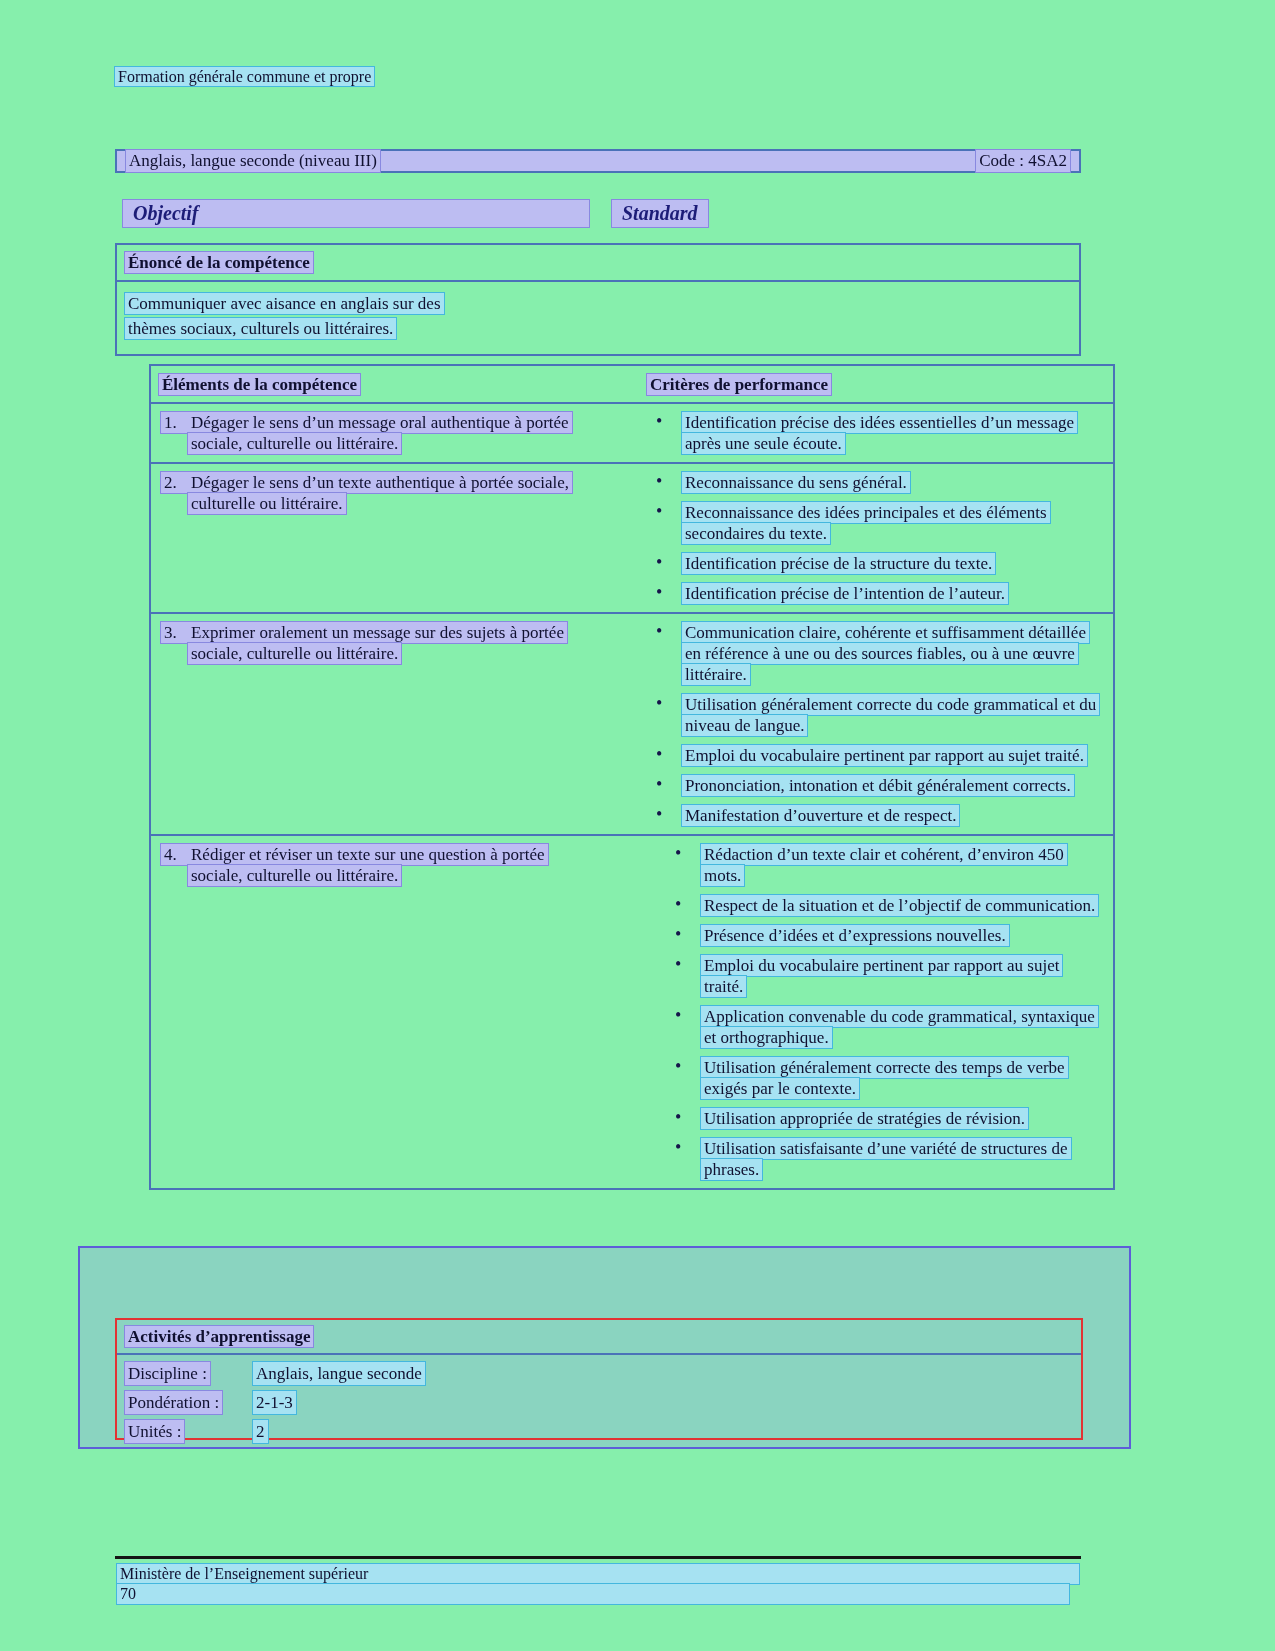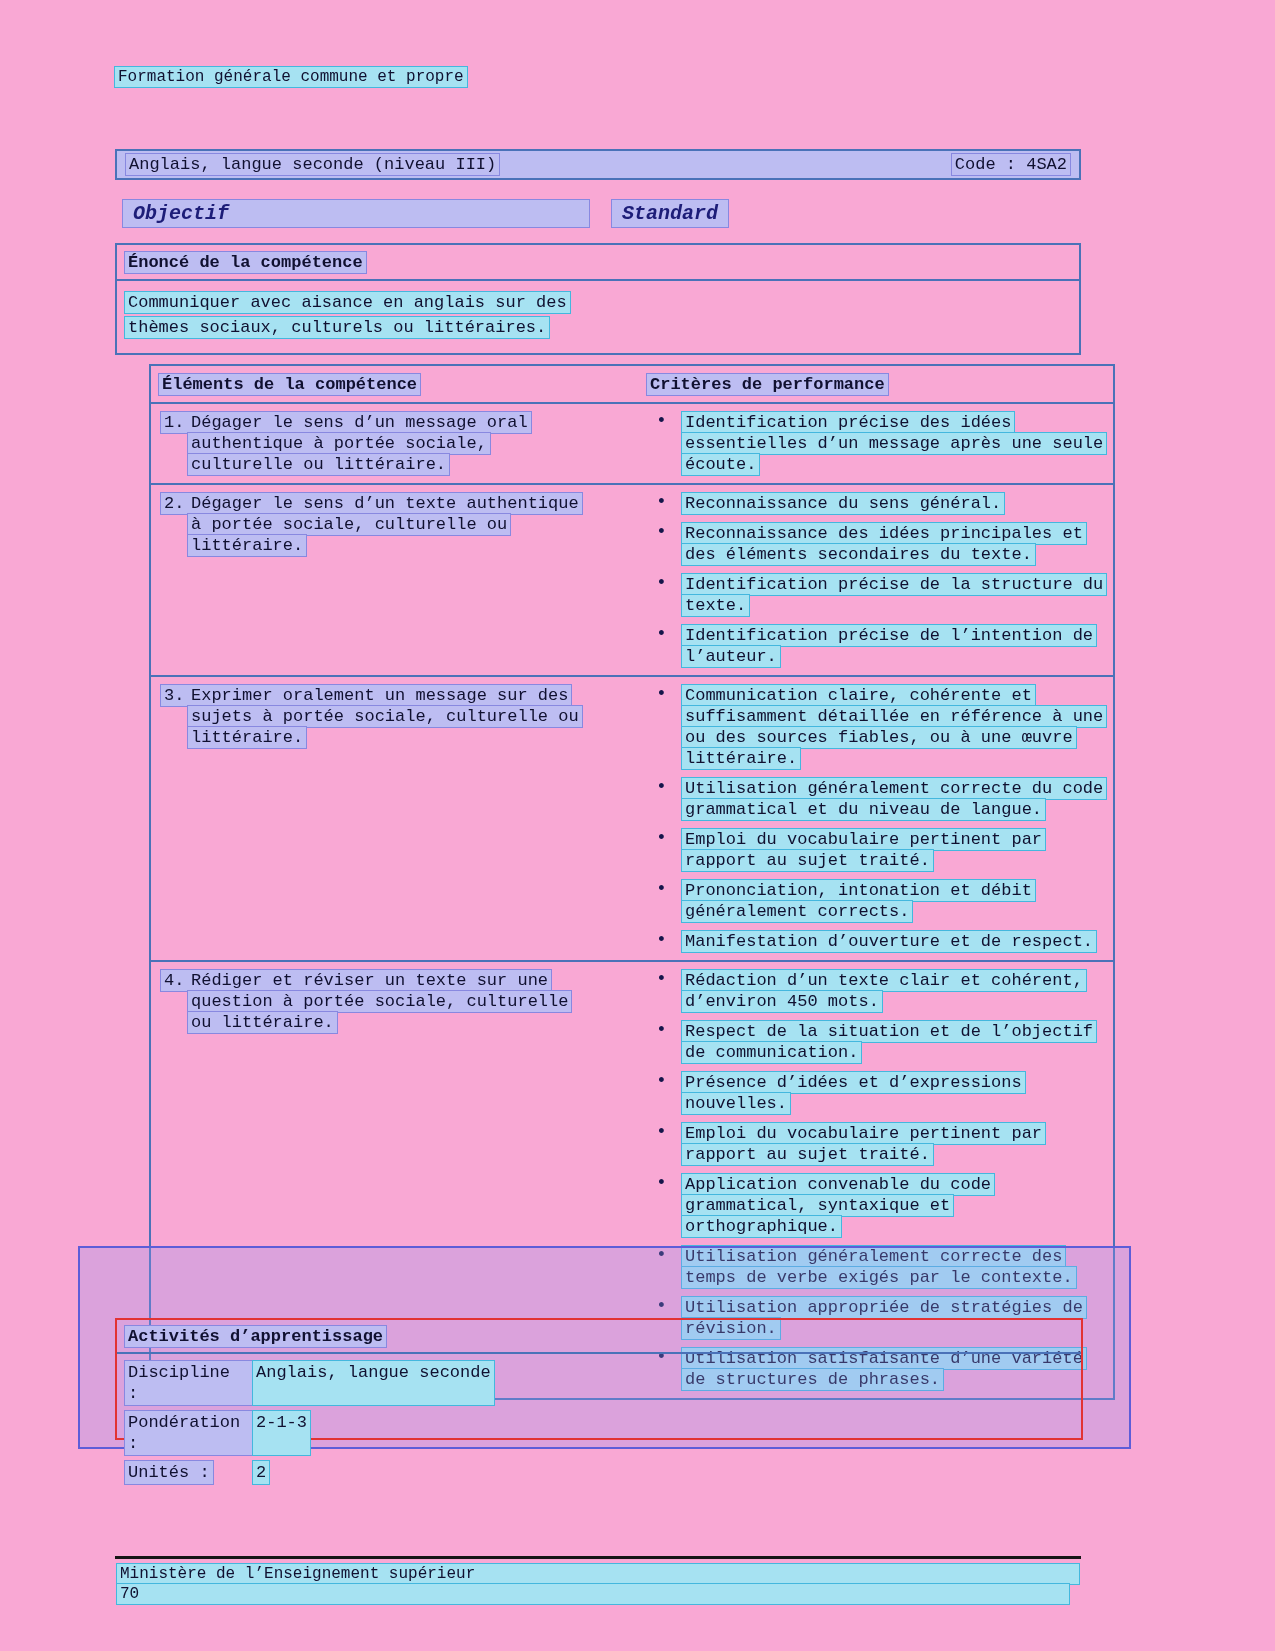--- a/index.html
+++ b/index.html
@@ -1,30 +1,30 @@
 <!DOCTYPE html>
 <html><head>
 <meta charset="utf-8">
 <style>
   * { margin:0; padding:0; box-sizing:border-box; }
   body { background:#ffffff; }
   .page {
-    position:relative; width:1275px; height:1651px; background:#f9a8d4;
-    font-family:Liberation Mono, monospace; color:#101030; overflow:hidden;
+    position:relative; width:1275px; height:1651px; background:#86efac;
+    font-family:Liberation Serif, serif; color:#101030; overflow:hidden;
   }
   .bold { font-weight:bold; }
   
   .hl { padding:1px 3px; -webkit-box-decoration-break:clone; box-decoration-break:clone; }
   .hl-cyan { background:#a6e2f2; box-shadow:0 0 0 1px #44b7de; }
   .hl-lav  { background:#bdbdf2; box-shadow:0 0 0 1px #8888e0; }
 
   .top-note { position:absolute; left:115px; top:68px; font-size:16px; }
 
   .title-bar {
-    position:absolute; left:115px; top:149px; width:966px; height:31px;
+    position:absolute; left:115px; top:149px; width:966px; height:24px;
     border:2px solid #4a72b8; background:#bdbdf2;
     display:flex; justify-content:space-between; align-items:center;
     padding:0 9px; font-size:17px;
   }
 
   .col-heads {
     position:absolute; left:115px; top:200px; width:966px; height:30px;
     font-size:20px; font-weight:bold; font-style:italic; color:#1d1d78;
   }
   .head-band { position:absolute; top:0; background:#bdbdf2; box-shadow:0 0 0 1px #8888e0; padding:2px 10px; }
@@ -32,21 +32,21 @@
   .head-band.standard { left:497px; }
 
   .enonce-box { position:absolute; left:115px; top:243px; width:966px; border:2px solid #4a72b8; font-size:17px; }
   .enonce-header { padding:8px 8px 7px; border-bottom:2px solid #4a72b8; font-weight:bold; }
   .enonce-body { padding:10px 8px 12px; line-height:23px; }
   .enonce-body > div { margin-bottom:2px; }
 
   .main-table { position:absolute; left:115px; top:364px; width:966px; border:2px solid #4a72b8; font-size:17px; line-height:21px;margin-left:34px; }
   .table-head { display:grid; grid-template-columns:488px 1fr; padding:8px 8px 7px; border-bottom:2px solid #4a72b8; font-weight:bold; }
   .t-row { display:grid; grid-template-columns:488px 1fr; padding:8px; border-bottom:2px solid #4a72b8; }
-  .t-row:last-child { border-bottom:none; }
+  .t-row:last-child { border-bottom:none;gap:19px; }
   .cell-el { padding-left:2px; padding-right:48px; }
   .el-wrap { padding-left:27px; text-indent:-27px; }
   .num { display:inline-block; width:27px; text-indent:0; }
   .crit { position:relative; padding-left:35px; margin-bottom:9px; }
   .crit:last-child { margin-bottom:0; }
   .crit::before { content:"\2022"; position:absolute; left:9px; top:-1px; color:#15154a; font-size:18px; }
 
   .overlay {
     position:absolute; left:78px; top:1246px; width:1053px; height:203px;
     background:rgba(150,150,238,0.30); border:2px solid #5d5dd8; z-index:5;

